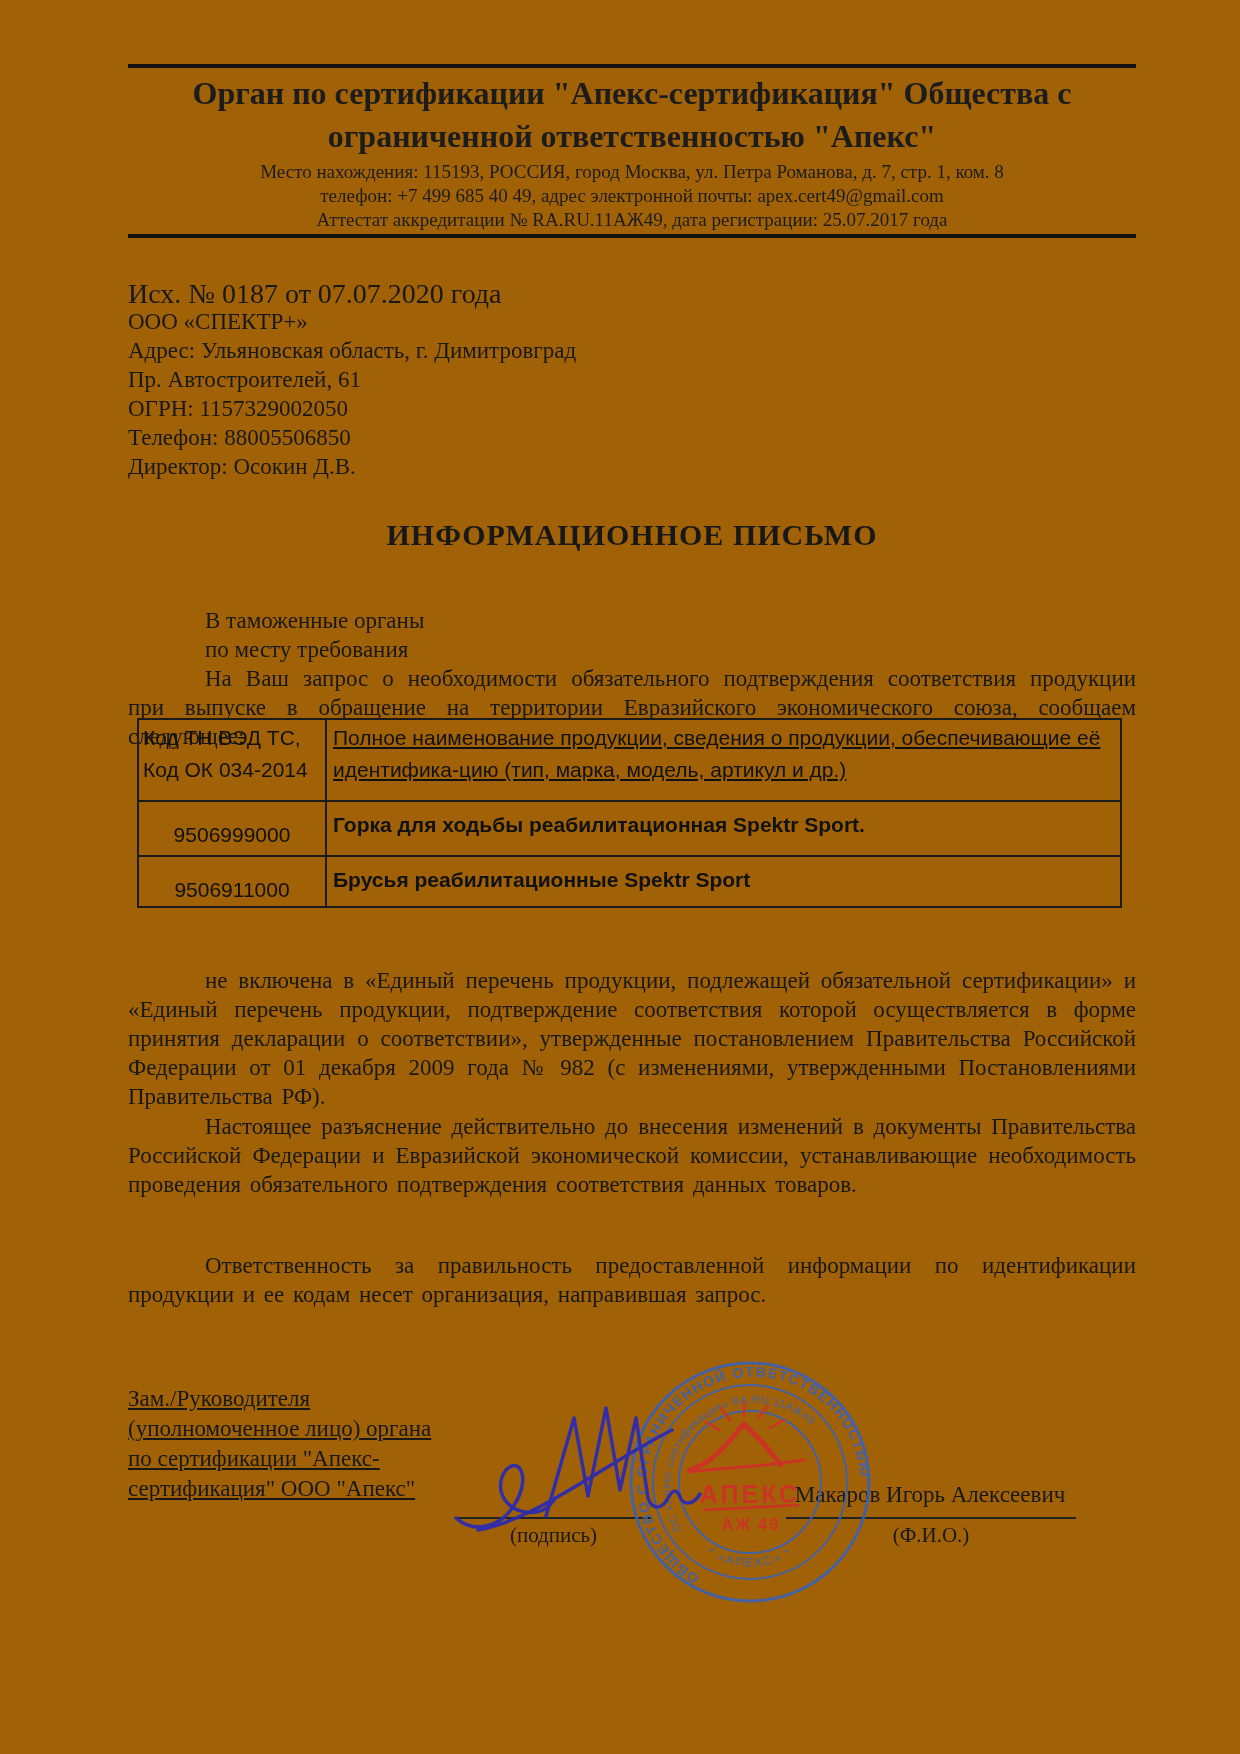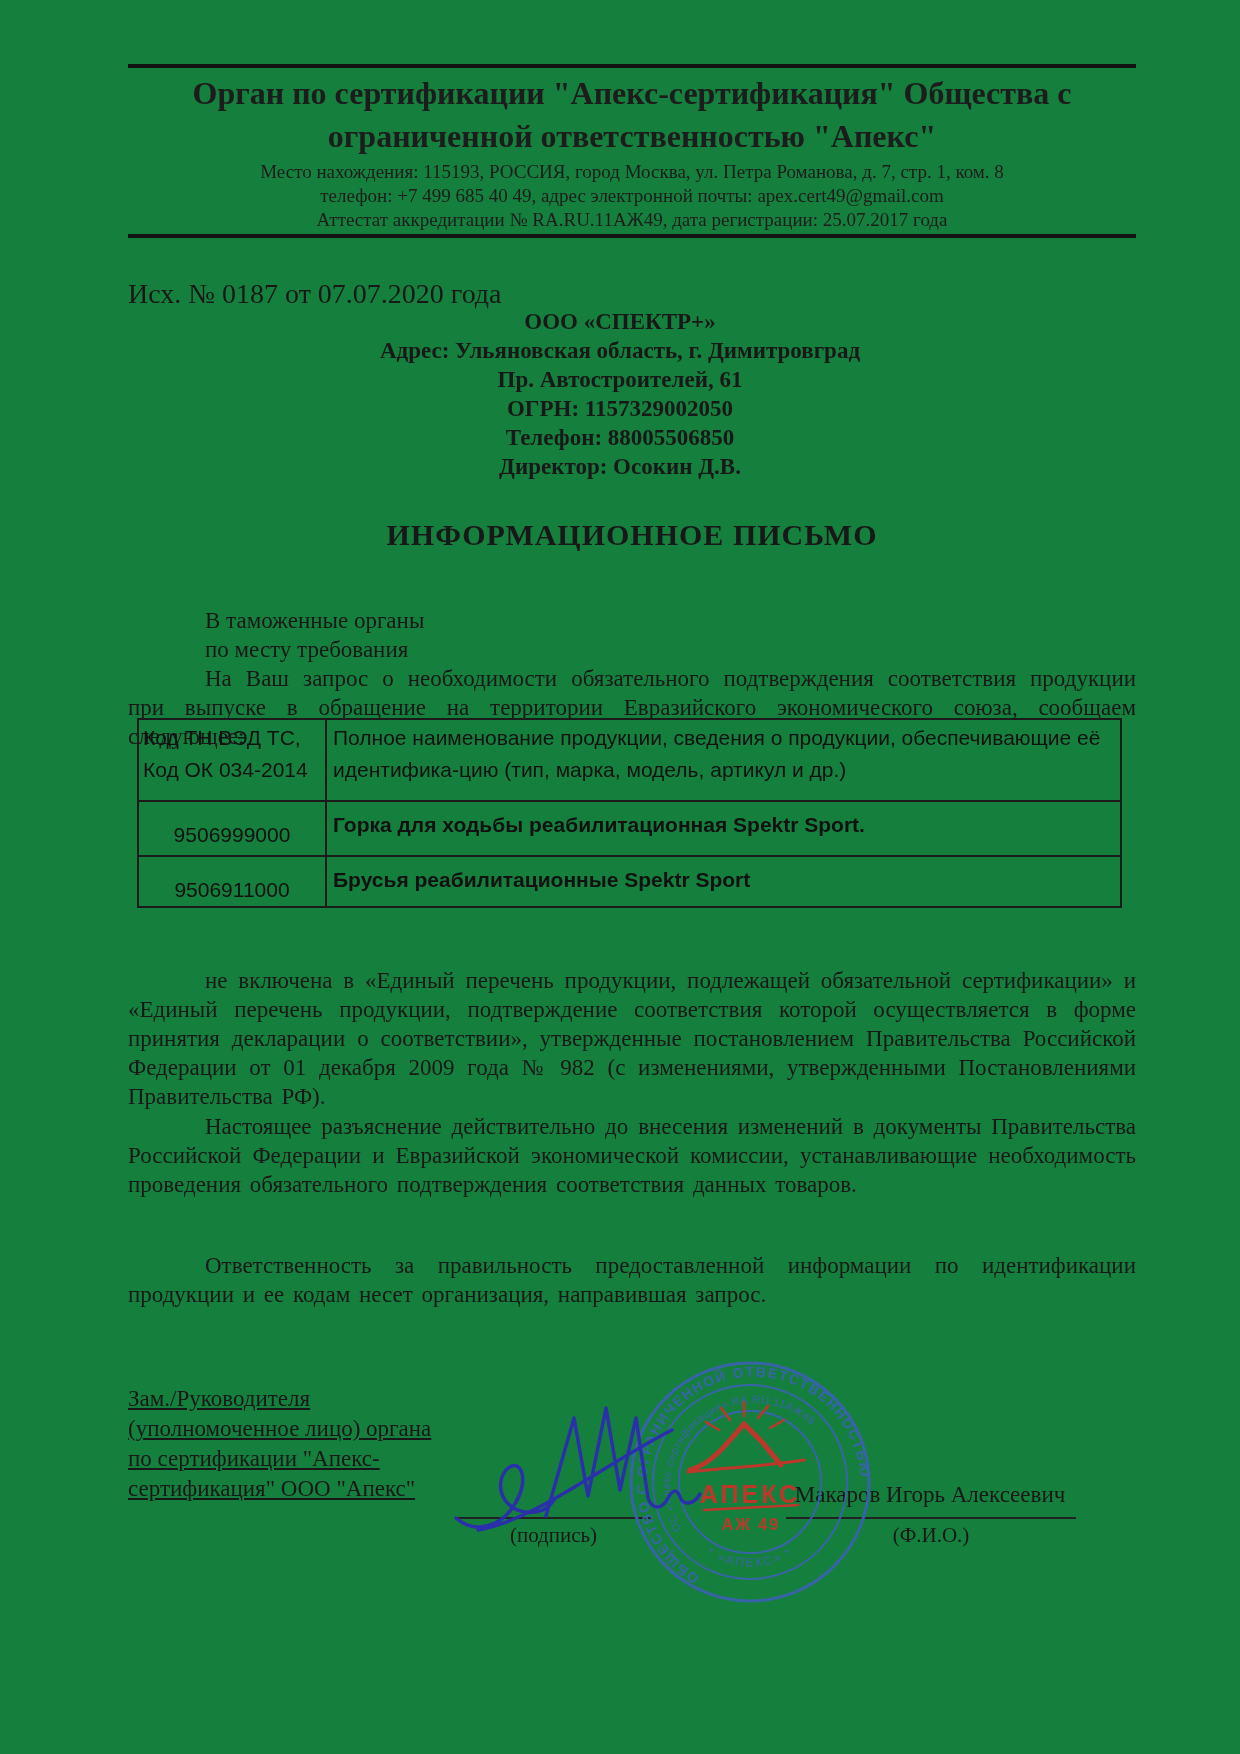--- a/index.html
+++ b/index.html
@@ -1,32 +1,32 @@
 <!DOCTYPE html>
 <html><head>
 <meta charset="utf-8">
 <style>
   html,body{margin:0;padding:0;background:#e8e8e8;}
-  #page{position:relative;width:1240px;height:1754px;background:#15803d;margin:0 auto;
+  #page{position:relative;width:1240px;height:1754px;background:#a16207;margin:0 auto;
         font-family:"Liberation Serif",serif;color:#181818;overflow:hidden;}
   .abs{position:absolute;}
   .rule{background:#131313;height:4px;}
   #org-title{left:128px;top:72px;width:1008px;text-align:center;font-size:32px;font-weight:bold;line-height:43px;color:#1c1c1c;}
   .org-contact{left:128px;width:1008px;text-align:center;font-size:19px;line-height:24px;color:#1c1c1c;}
   #ref-line{left:128px;top:278px;font-size:28px;}
-  #recipient{left:116px;top:307px;width:1008px;text-align:center;font-size:23px;line-height:29px;font-weight:bold;}
+  #recipient{left:128px;top:307px;width:1008px;text-align:left;font-size:23px;line-height:29px;}
   #letter-title{left:128px;top:518px;width:1008px;text-align:center;font-size:30px;font-weight:bold;letter-spacing:1px;}
   .body-par{left:128px;width:1008px;font-size:23px;line-height:29px;text-align:justify;text-indent:77px;word-spacing:3px;}
   #addressee{left:205px;top:606px;font-size:23px;line-height:29px;white-space:pre-line;}
   .pre{white-space:pre-line;}
   #product-table{left:137px;top:718px;width:985px;border-collapse:collapse;table-layout:fixed;
         font-family:"Liberation Sans",sans-serif;font-size:21px;color:#111;}
   #product-table td{border:2px solid #1b1b1b;vertical-align:top;}
   td.th-c1{height:78px;line-height:32px;padding:2px 2px 0 4px;}
-  td.th-c2{line-height:32px;padding:2px 16px 0 6px;}
+  td.th-c2{line-height:32px;padding:2px 16px 0 6px;text-decoration:underline;}
   td.code-cell{text-align:center;padding-top:21px;}
   td.name-cell{padding:11px 20px 0 6px;font-weight:bold;}
   #signer-title{left:128px;top:1384px;width:360px;font-size:23px;line-height:30px;white-space:pre-line;text-decoration:underline;}
   .sig-line{background:#222;height:2px;z-index:1;}
   .sig-caption{text-align:center;font-size:21px;z-index:1;}
   #fio-name{left:780px;top:1482px;width:300px;text-align:center;font-size:23px;z-index:1;}
   #stamp-svg{left:618px;top:1350px;z-index:5;opacity:.9;}
   #signature-svg{left:448px;top:1396px;z-index:6;opacity:.95;}
   svg text{font-family:"Liberation Sans",sans-serif;}
 </style>

